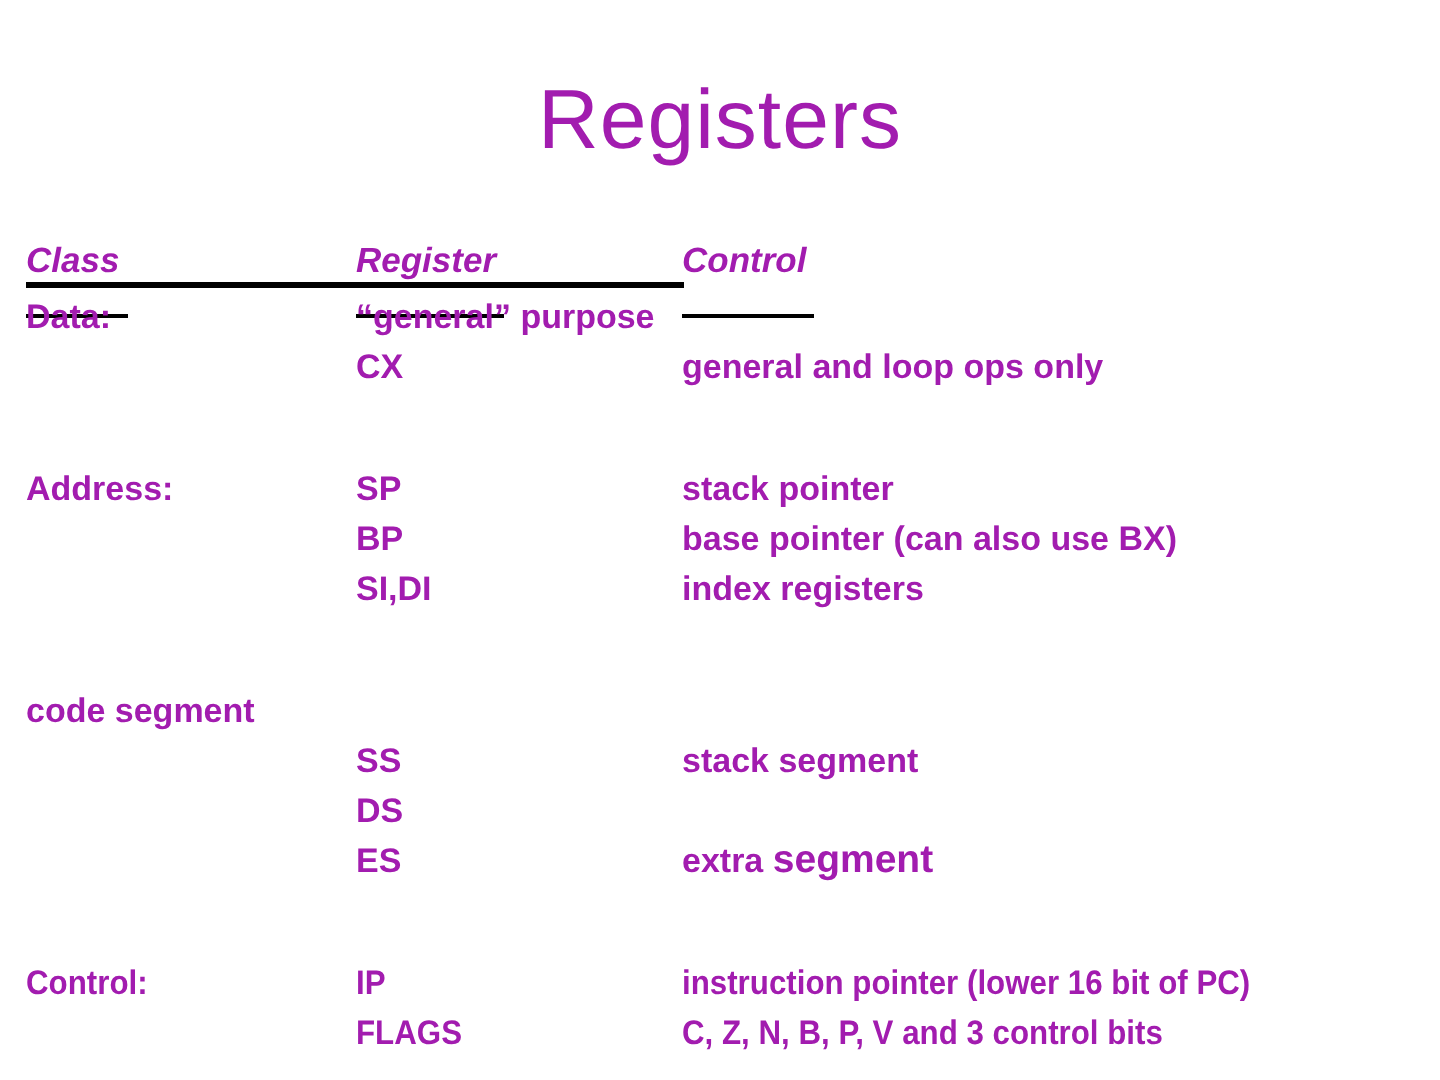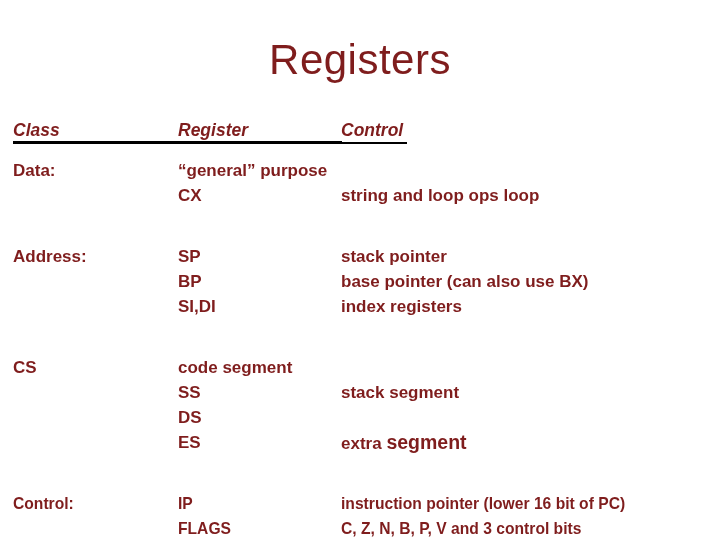--- a/index.html
+++ b/index.html
@@ -1,21 +1,21 @@
 <!DOCTYPE html>
 <html><head>
 <meta charset="utf-8">
 <style>
   html, body { margin: 0; padding: 0; }
   .slide {
     position: relative;
     width: 720px;
     height: 540px;
     background: #ffffff;
-    color: #7f1d1d;
+    color: #a21caf;
     font-family: "Liberation Sans", sans-serif;
     overflow: hidden;
   }
   .title {
     position: absolute;
     top: 36px;
     left: 0;
     width: 100%;
     text-align: center;
     font-size: 42px;
@@ -39,30 +39,30 @@
   }
   .header-row {
     height: 21px;
     font-style: italic;
     font-size: 17.5px;
     align-items: start;
   }
   .hdr {
     display: inline-block;
     border-bottom: 2px solid #000;
-    padding-bottom: 1px;
+    padding-bottom: 16px;
     padding-right: 4px;
   }
   .rule {
     width: 329px;
     height: 3px;
     background: #000000;
     margin-top: 0px;
   }
-  .section { margin-top: 14px; }
+  .section { margin-top: 2px; }
   .section + .section { margin-top: 36px; }
   .txt { display: inline-block; }
   .sec-control .txt {
     transform: scaleX(0.92);
     transform-origin: 0 50%;
   }
   .big { font-size: 19.5px; }
 </style>
 </head>
 <body>
@@ -81,21 +81,21 @@
     <div class="rule"></div>
 
     <div class="section">
       <div class="row">
         <div><span class="txt">Data:</span></div>
         <div><span class="txt">“general” purpose</span></div>
       </div>
       <div class="row">
         <div></div>
         <div><span class="txt">CX</span></div>
-        <div><span class="txt">string and loop ops loop</span></div>
+        <div><span class="txt">general and loop ops only</span></div>
       </div>
     </div>
 
     <div class="section">
       <div class="row">
         <div><span class="txt">Address:</span></div>
         <div><span class="txt">SP</span></div>
         <div><span class="txt">stack pointer</span></div>
       </div>
       <div class="row">
@@ -105,21 +105,20 @@
       </div>
       <div class="row">
         <div></div>
         <div><span class="txt">SI,DI</span></div>
         <div><span class="txt">index registers</span></div>
       </div>
     </div>
 
     <div class="section">
       <div class="row">
-        <div><span class="txt">CS</span></div>
         <div><span class="txt">code segment</span></div>
       </div>
       <div class="row">
         <div></div>
         <div><span class="txt">SS</span></div>
         <div><span class="txt">stack segment</span></div>
       </div>
       <div class="row">
         <div></div>
         <div><span class="txt">DS</span></div>

